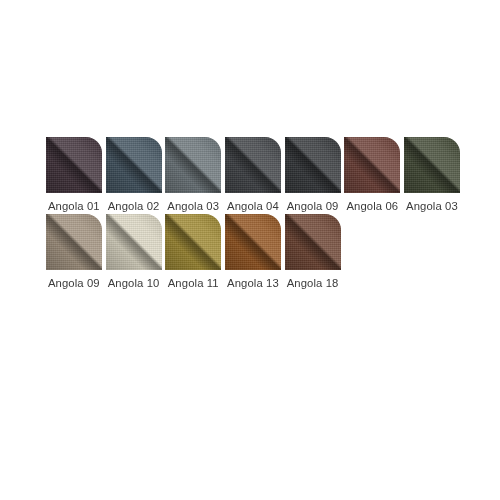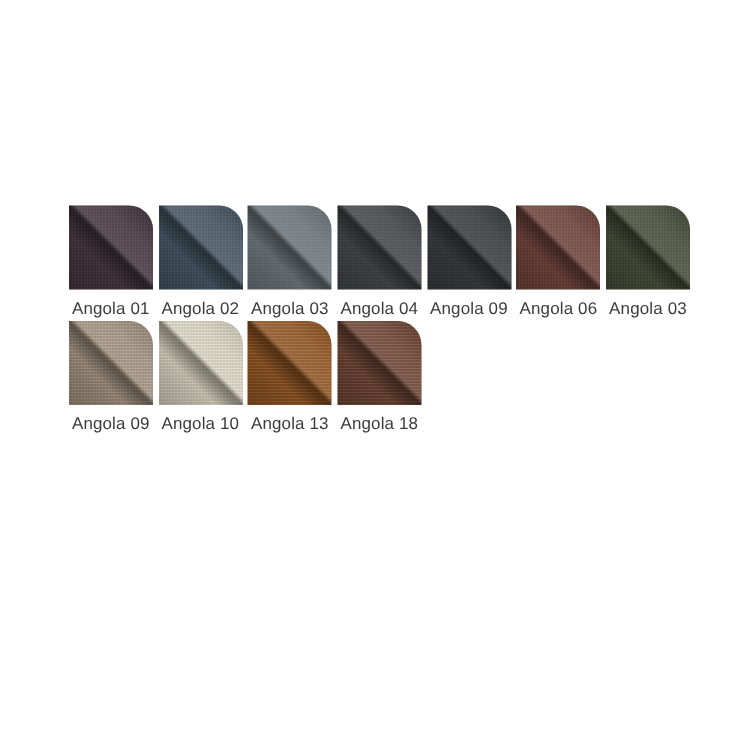--- a/index.html
+++ b/index.html
@@ -186,20 +186,29 @@
         <div class="swatch-tile-wrap">
           <div class="swatch-tile" style="background-color: rgb(221, 216, 196);">
             <div class="weave"></div>
             <div class="shade"></div>
           </div>
         </div>
         <div class="swatch-label">Angola 10</div>
       </div>
       <div class="swatch-cell">
         <div class="swatch-tile-wrap">
+          <div class="swatch-tile" style="background-color: rgb(160, 138, 49);">
+            <div class="weave"></div>
+            <div class="shade"></div>
+          </div>
+        </div>
+        <div class="swatch-label">Angola 11</div>
+      </div>
+      <div class="swatch-cell">
+        <div class="swatch-tile-wrap">
           <div class="swatch-tile" style="background-color: rgb(148, 84, 31);">
             <div class="weave"></div>
             <div class="shade"></div>
           </div>
         </div>
         <div class="swatch-label">Angola 13</div>
       </div>
       <div class="swatch-cell">
         <div class="swatch-tile-wrap">
           <div class="swatch-tile" style="background-color: rgb(109, 67, 49);">

